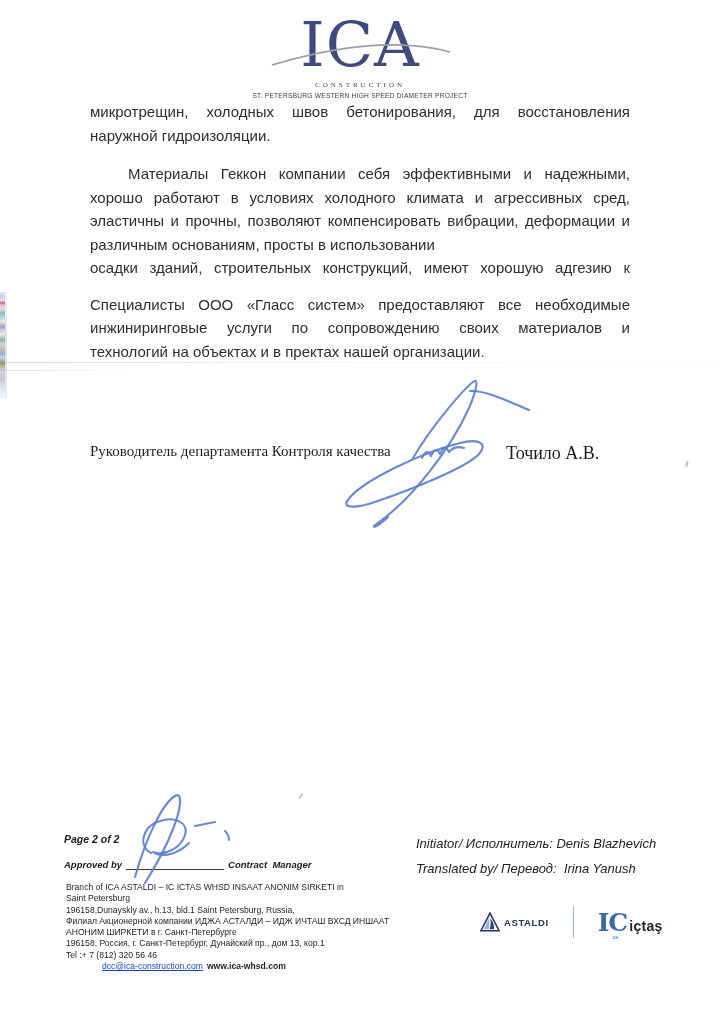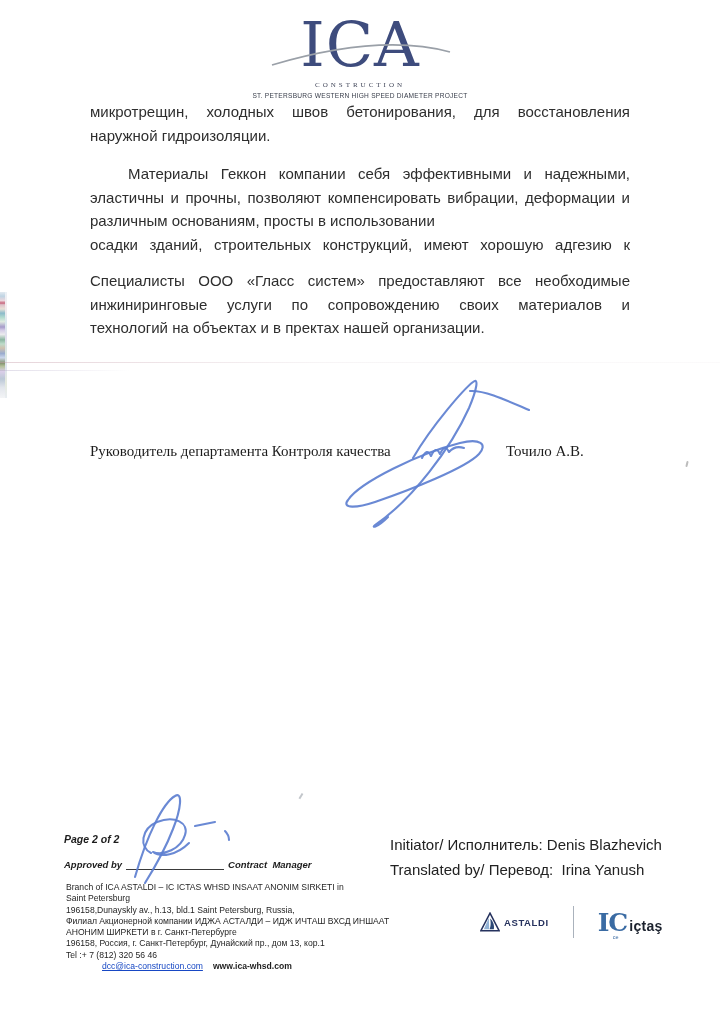--- a/index.html
+++ b/index.html
@@ -35,45 +35,45 @@
   .para2 { margin-top:15px; }
   .para3 { margin-top:13px; }
 
   
   .sig-title {
     position:absolute; left:90px; top:443px;
     font-family:"Liberation Serif", serif; font-size:15px; color:#1d1d1d;
   }
   .sig-name {
     position:absolute; left:506px; top:443px;
-    font-family:"Liberation Serif", serif; font-size:15px; color:#1d1d1d;
+    font-family:"Liberation Serif", serif; font-size:18px; color:#1d1d1d;
   }
   .sig-main { position:absolute; left:330px; top:378px; }
   .sig-approved { position:absolute; left:95px; top:765px; }
   .sig-stroke { fill:none; stroke:#5d7fd0; stroke-width:2.1; stroke-linecap:round; stroke-linejoin:round; opacity:.92; }
 
   
   .page-label {
     position:absolute; left:64px; top:833px;
     font-size:10.5px; font-style:italic; font-weight:bold; color:#1c1c1c;
   }
   .approved-row { position:absolute; left:64px; top:858px; display:flex; align-items:flex-end; }
   .approved-label, .approved-role {
     font-size:9.5px; font-style:italic; font-weight:bold; color:#1c1c1c; white-space:pre;
   }
   .approved-line { width:98px; height:11px; border-bottom:1px solid #3a3a3a; margin:0 4px; }
   .initiator-line, .translated-line {
-    position:absolute; left:390px; font-size:15px; color:#222; white-space:pre;
+    position:absolute; left:416px; font-size:13px; font-style:italic; color:#222; white-space:pre;
   }
   .initiator-line { top:836px; }
   .translated-line { top:861px; }
 
   .company-block { position:absolute; left:66px; top:882px; width:340px; }
   .cline { font-size:8.6px; line-height:11.3px; color:#1f1f1f; white-space:nowrap; }
-  .contact-line { display:flex; gap:10px; font-size:8.6px; line-height:11.3px;padding-left:36px; }
+  .contact-line { display:flex; gap:4px; font-size:8.6px; line-height:11.3px;padding-left:36px; }
   .email-link { color:#1748c4; text-decoration:underline; cursor:pointer; }
   .website { font-weight:bold; color:#1f1f1f; }
 
   
   .partners { position:absolute; left:480px; top:906px; display:flex; align-items:center;gap:11px; }
   .astaldi { display:flex; align-items:center; gap:4px; }
   .astaldi-text {
     font-size:9.5px; font-weight:bold; letter-spacing:.6px; color:#26325e;
   }
   .partner-divider { width:1px; height:32px; background:#aab2bc; margin:0 13px; }
@@ -137,20 +137,21 @@
     <div class="logo-project">ST. PETERSBURG WESTERN HIGH SPEED DIAMETER PROJECT</div>
   </header>
 
   <main class="body-text">
     <section class="para para1">
       <div class="bline">микротрещин, холодных швов бетонирования, для восстановления</div>
       <div class="bline last">наружной гидроизоляции.</div>
     </section>
     <section class="para para2">
       <div class="bline ind">Материалы Геккон компании себя эффективными и надежными,</div>
+      <div class="bline">хорошо работают в условиях холодного климата и агрессивных сред,</div>
       <div class="bline">эластичны и прочны, позволяют компенсировать вибрации, деформации и</div>
       <div class="bline last">различным основаниям, просты в использовании</div>
       <div class="bline">осадки зданий, строительных конструкций, имеют хорошую адгезию к</div>
     </section>
     <section class="para para3">
       <div class="bline">Специалисты ООО «Гласс систем» предоставляют все необходимые</div>
       <div class="bline">инжиниринговые  услуги по сопровождению своих материалов и</div>
       <div class="bline last">технологий на объектах и в пректах нашей организации.</div>
     </section>
   </main>

